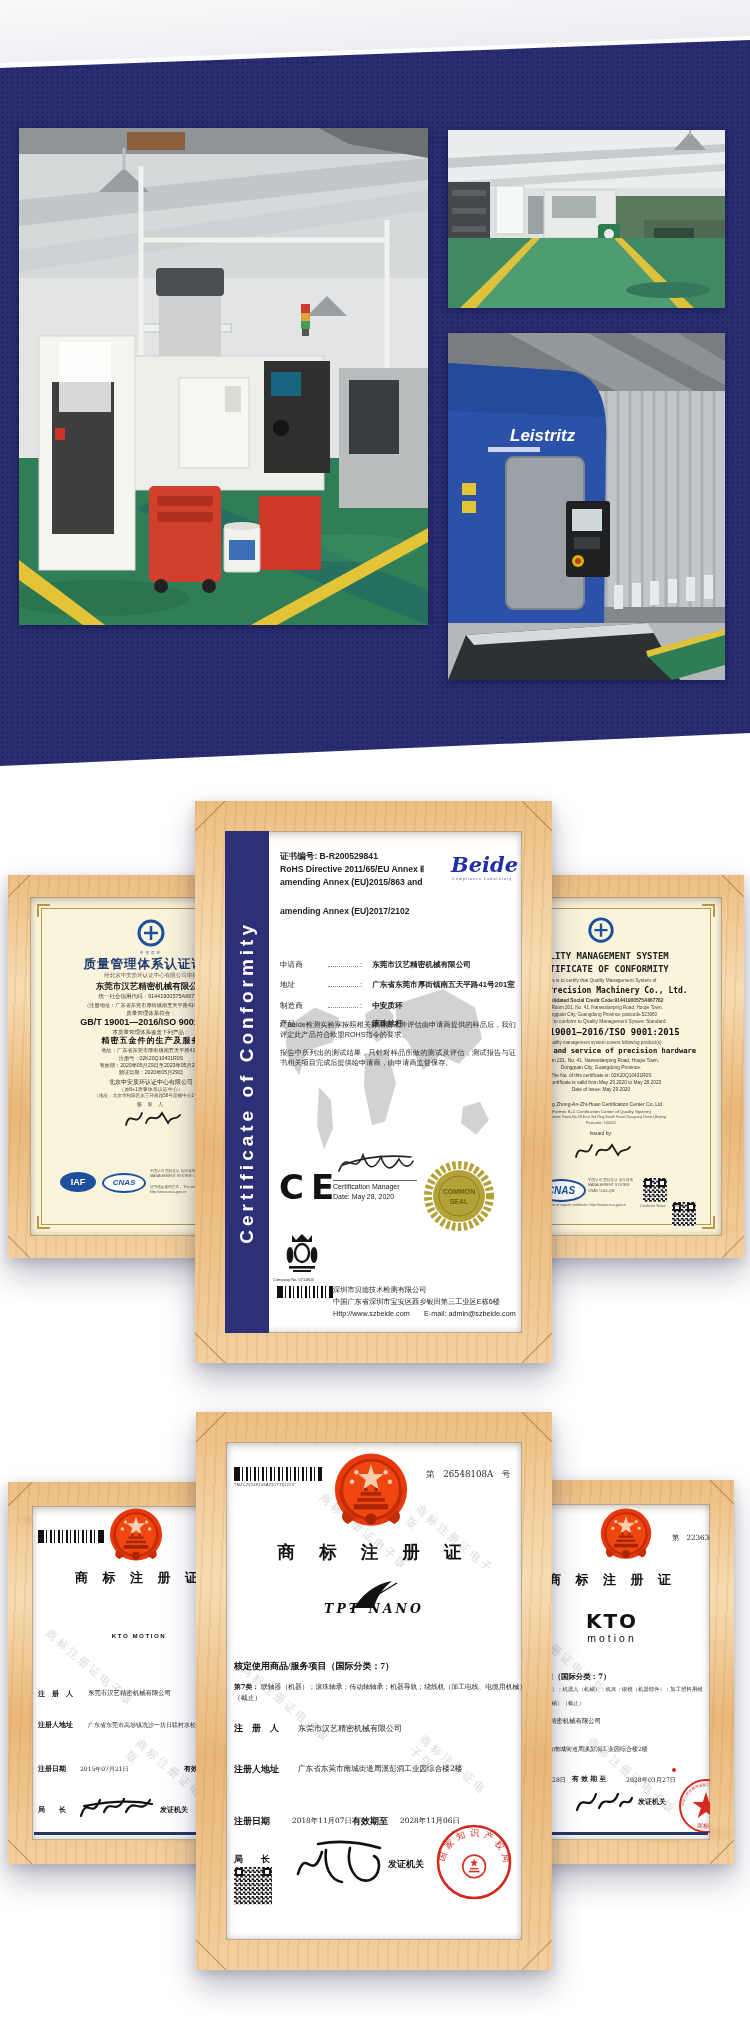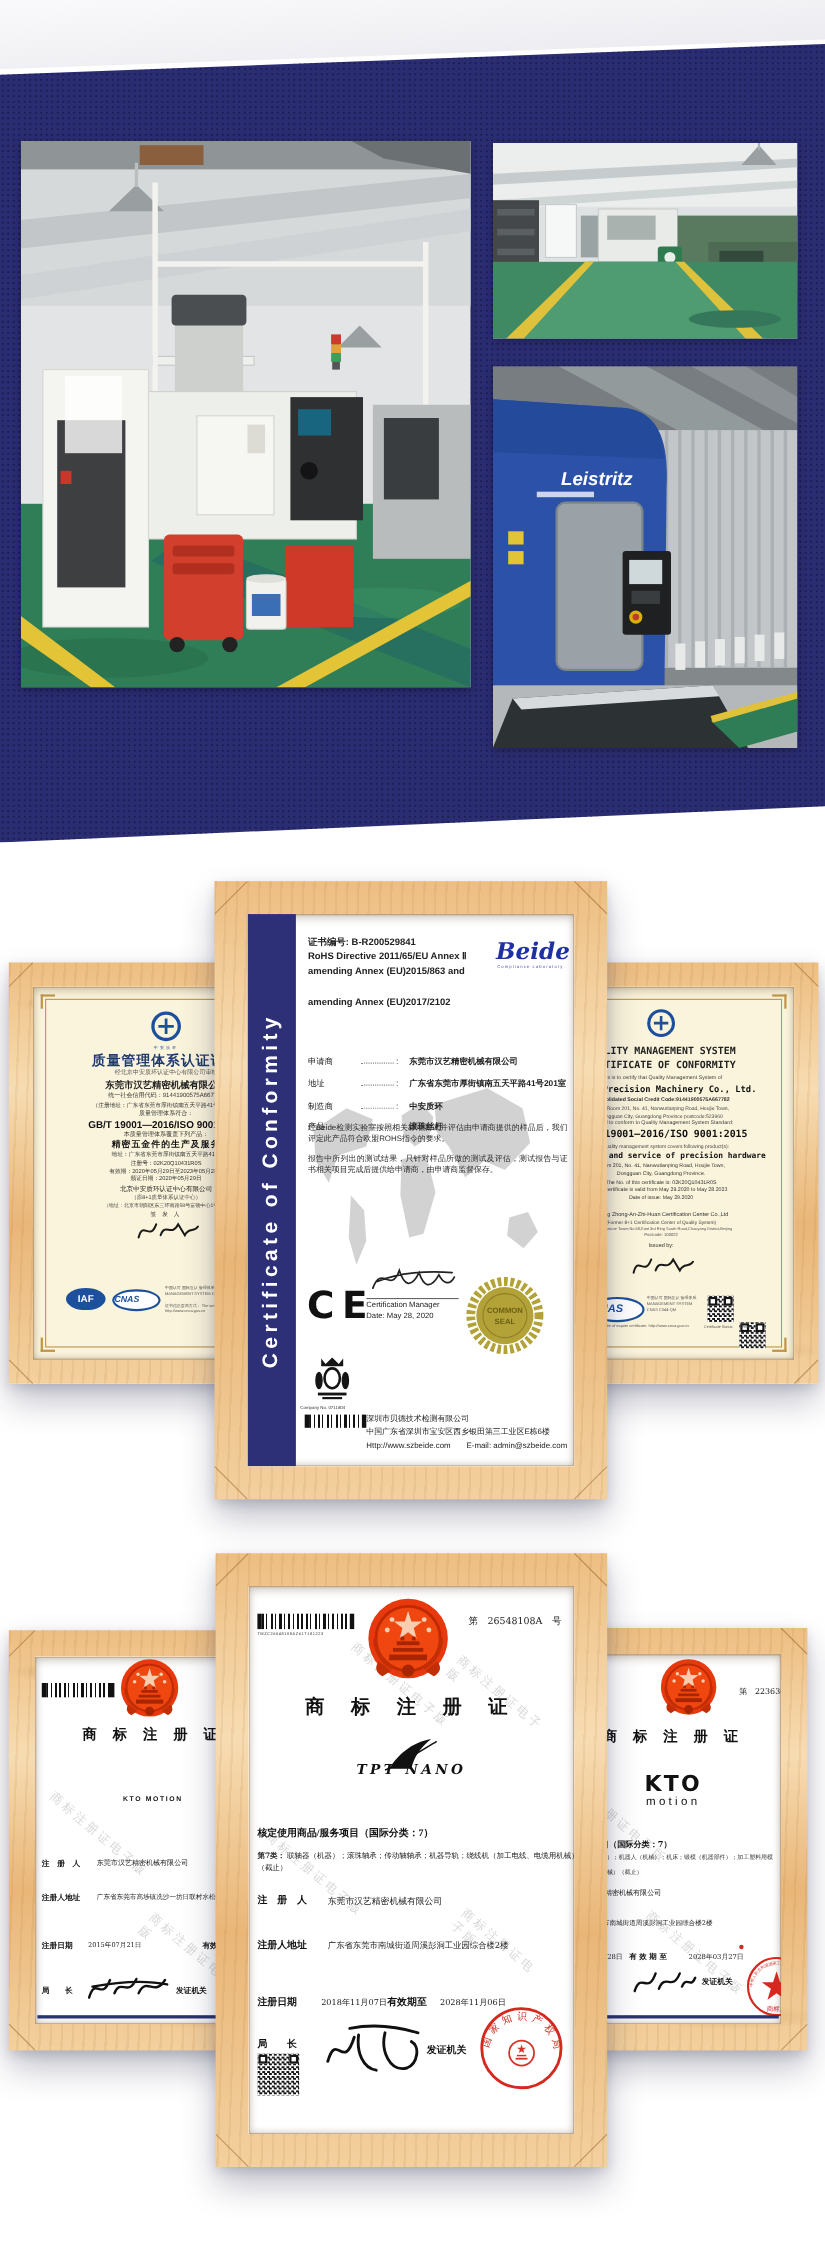--- a/index.html
+++ b/index.html
@@ -54,21 +54,21 @@
   .serif{font-family:"DejaVu Serif",serif;}
   .mono{font-family:"DejaVu Sans Mono",monospace;}
   
   .bc{background:repeating-linear-gradient(90deg,#111 0 2px,transparent 2px 4px,#111 4px 5px,transparent 5px 8px);
       border-left:4px solid #111;border-right:4px solid #111;}
   .qr{position:relative;background:repeating-conic-gradient(#151515 0 25%,#fff 0 50%);background-size:4.4px 4.4px;}
   .qr::before,.qr::after{content:'';position:absolute;width:8px;height:8px;border:2px solid #151515;background:#fff;box-sizing:border-box;}
   .qr::before{left:1px;top:1px;} .qr::after{right:1px;top:1px;}
   .wm{position:absolute;color:rgba(110,110,110,.28);font-size:11px;letter-spacing:3px;transform:rotate(40deg);transform-origin:left top;pointer-events:none;}
   .iaf{display:inline-block;background:#1c4f9c;color:#fff;font-weight:700;border-radius:50%/50%;text-align:center;}
-  .cnasoval{display:inline-block;border:2px solid #1c4f9c;color:#1c4f9c;font-weight:700;font-style:italic;border-radius:50%/50%;background:#fff;}
+  .cnasoval{display:inline-block;border:2px solid #1c4f9c;color:#1c4f9c;font-weight:700;font-style:italic;border-radius:50%/50%;text-align:center;background:#fff;}
   .bluline{position:absolute;height:2.5px;background:#27326f;}
   .reddot{position:absolute;width:4px;height:4px;background:#d5281e;border-radius:50%;}
 </style>
 </head>
 <body>
 
 <div id="page">
 
   <svg width="0" height="0" style="position:absolute">
     <defs>

